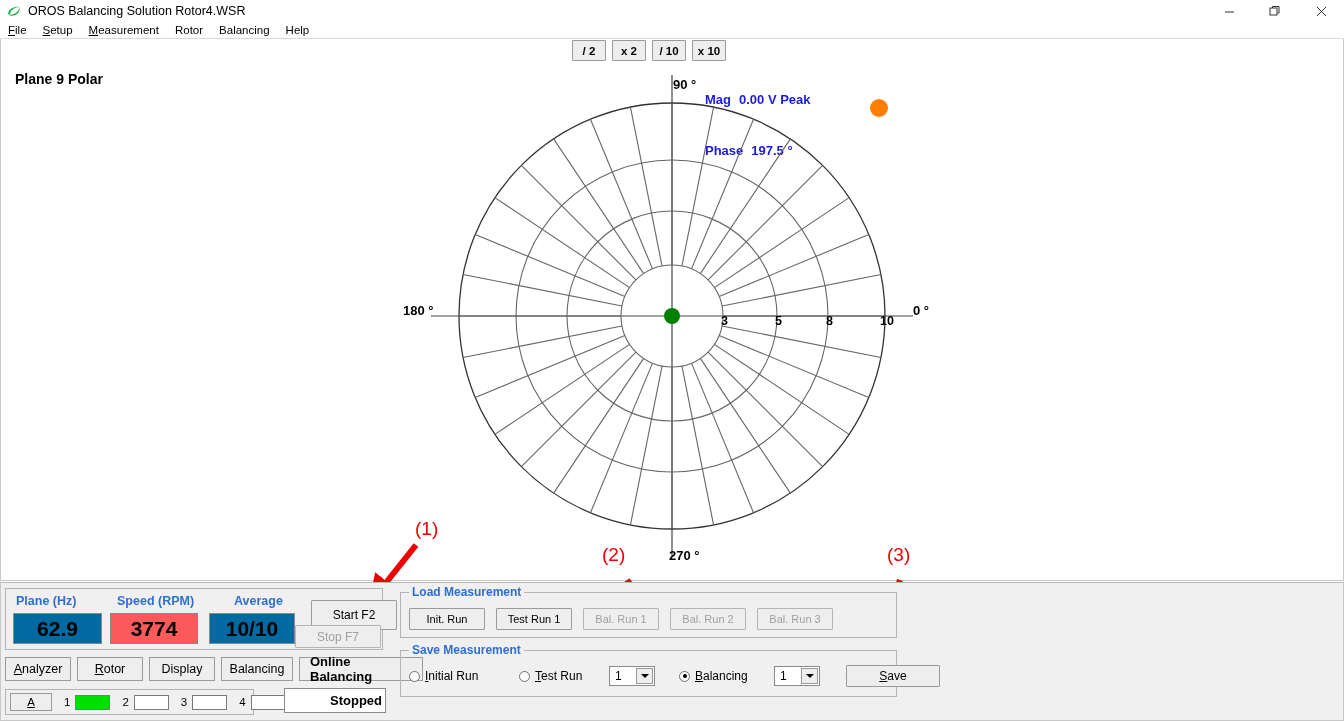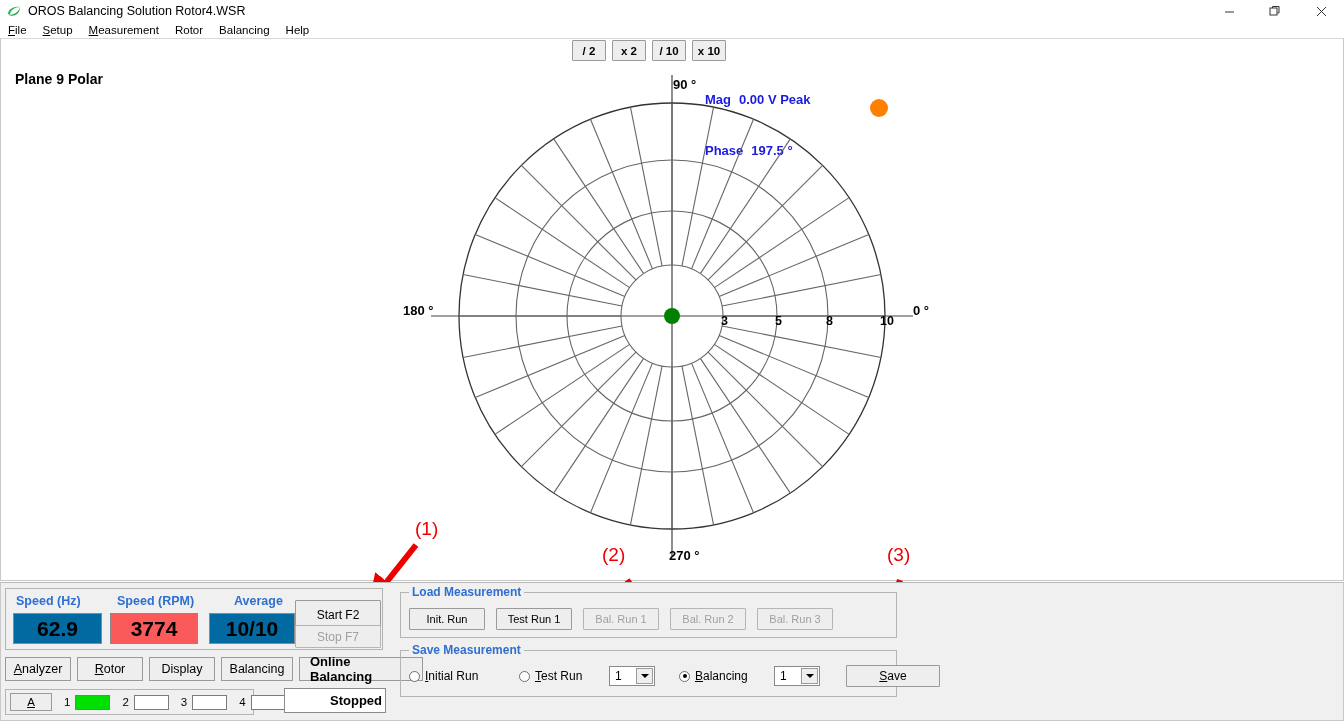--- a/index.html
+++ b/index.html
@@ -322,30 +322,30 @@
   <line x1="627" y1="580" x2="700" y2="679" stroke="#ee0000" stroke-width="6" marker-end="url(#ah)"></line>
   <line x1="900" y1="580" x2="869" y2="671" stroke="#ee0000" stroke-width="6" marker-end="url(#ah)"></line>
 </svg>
 <div class="annot-num" style="left:415px; top:518px;">(1)</div>
 <div class="annot-num" style="left:602px; top:544px;">(2)</div>
 <div class="annot-num" style="left:887px; top:544px;">(3)</div>
 
 <div id="bottom">
 
   <div class="group" id="speedgroup">
-    <div class="sp-head" style="left:10px; top:5px;">Speed (Hz)</div>
+    <div class="sp-head" style="left:10px; top:5px;">Plane (Hz)</div>
     <div class="sp-head" style="left:111px; top:5px;">Speed (RPM)</div>
     <div class="sp-head" style="left:228px; top:5px;">Average</div>
 
     <div class="sp-box" style="left:7px;   top:24px; width:89px;  height:31px;">62.9</div>
     <div class="sp-box red" style="left:104px; top:24px; width:88px;  height:31px;">3774</div>
     <div class="sp-box" style="left:203px; top:24px; width:86px;  height:31px;">10/10</div>
   </div>
 
-  <div class="btn" style="position:absolute; left:294px; top:17px; width:86px; height:30px;text-align:right;">Start  F2</div>
+  <div class="btn" style="position:absolute; left:310px; top:17px; width:86px; height:30px;text-align:right;">Start  F2</div>
   <div class="btn disabled" style="position:absolute; left:294px; top:42px; width:86px; height:23px;">Stop  F7</div>
 
   <div id="tabrow">
     <div class="tab" style="width:66px;">
         <span><u>A</u>nalyzer</span>
       </div>
     <div class="tab" style="width:66px;">
         <span><u>R</u>otor</span>
       </div>
     <div class="tab" style="width:66px;">Display</div>

